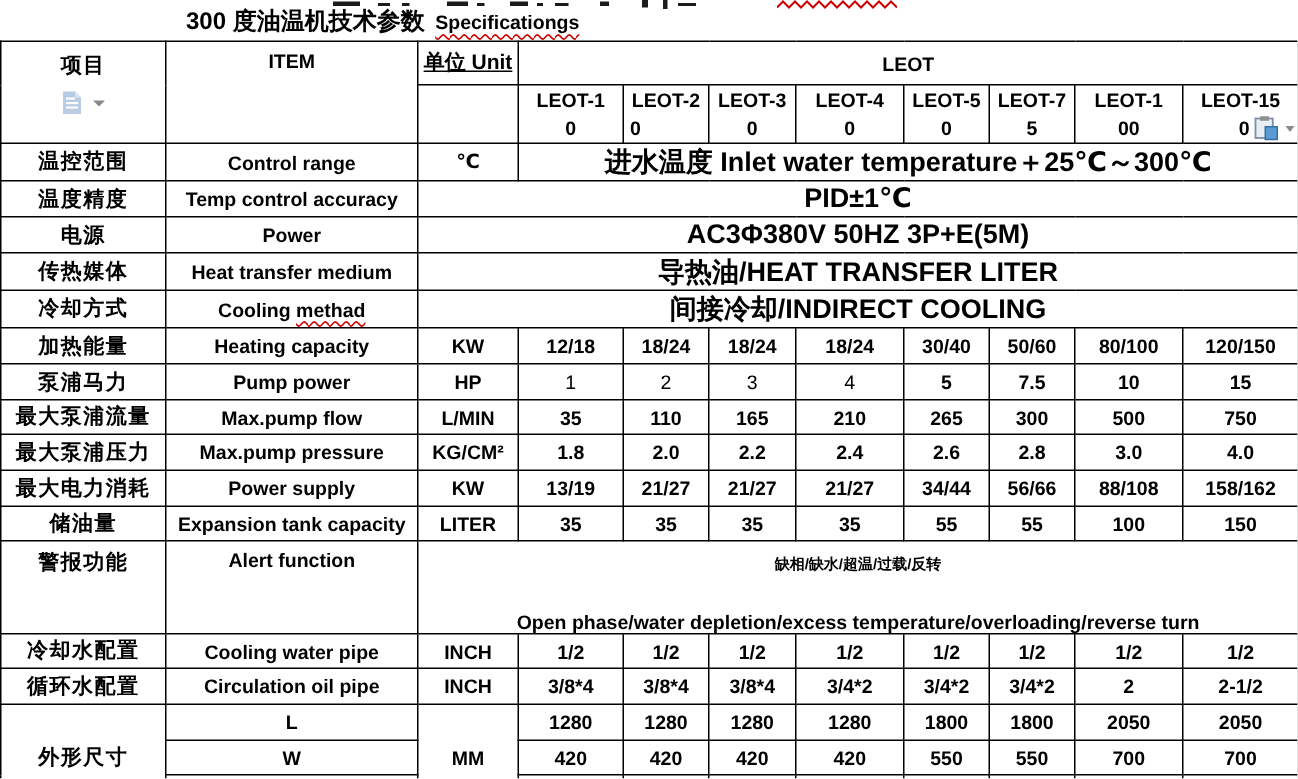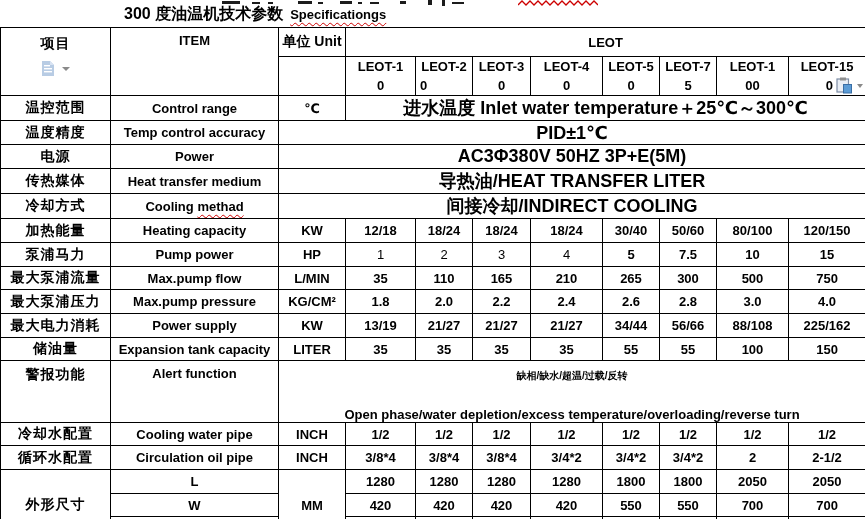--- a/index.html
+++ b/index.html
@@ -87,21 +87,21 @@
             <path d="M1 1 L9 1 L13 5 L13 16 L1 16 Z" fill="#b8cce4"></path>
             <path d="M9 1 L9 5 L13 5 Z" fill="#d8e3f3"></path>
             <rect x="3" y="5" width="6" height="1.4" fill="#ffffff"></rect>
             <rect x="3" y="8" width="8" height="1.4" fill="#ffffff"></rect>
             <rect x="3" y="11" width="8" height="1.4" fill="#ffffff"></rect>
           </svg>
           <span class="dd-arrow"></span>
         </div>
       </td>
       <td rowspan="2" class="en vtop">ITEM</td>
-      <td class="cn" style="letter-spacing:0;">单位 Unit</td>
+      <td class="cn" style="letter-spacing:0;text-decoration:underline;">单位 Unit</td>
       <td colspan="8">LEOT</td>
     </tr>
 
     <tr class="hr2">
       <td></td>
       <td class="model">
         <div>LEOT-1</div>
             <div>0</div>
       </td>
       <td class="model">
@@ -233,21 +233,21 @@
       <td class="cn">最大电力消耗</td>
       <td class="en">Power supply</td>
       <td>KW</td>
       <td>13/19</td>
       <td>21/27</td>
       <td>21/27</td>
       <td>21/27</td>
       <td>34/44</td>
       <td>56/66</td>
       <td>88/108</td>
-      <td>225/162</td>
+      <td>158/162</td>
     </tr>
 
     <tr class="h23">
       <td class="cn">储油量</td>
       <td class="en">Expansion tank capacity</td>
       <td>LITER</td>
       <td>35</td>
       <td>35</td>
       <td>35</td>
       <td>35</td>

